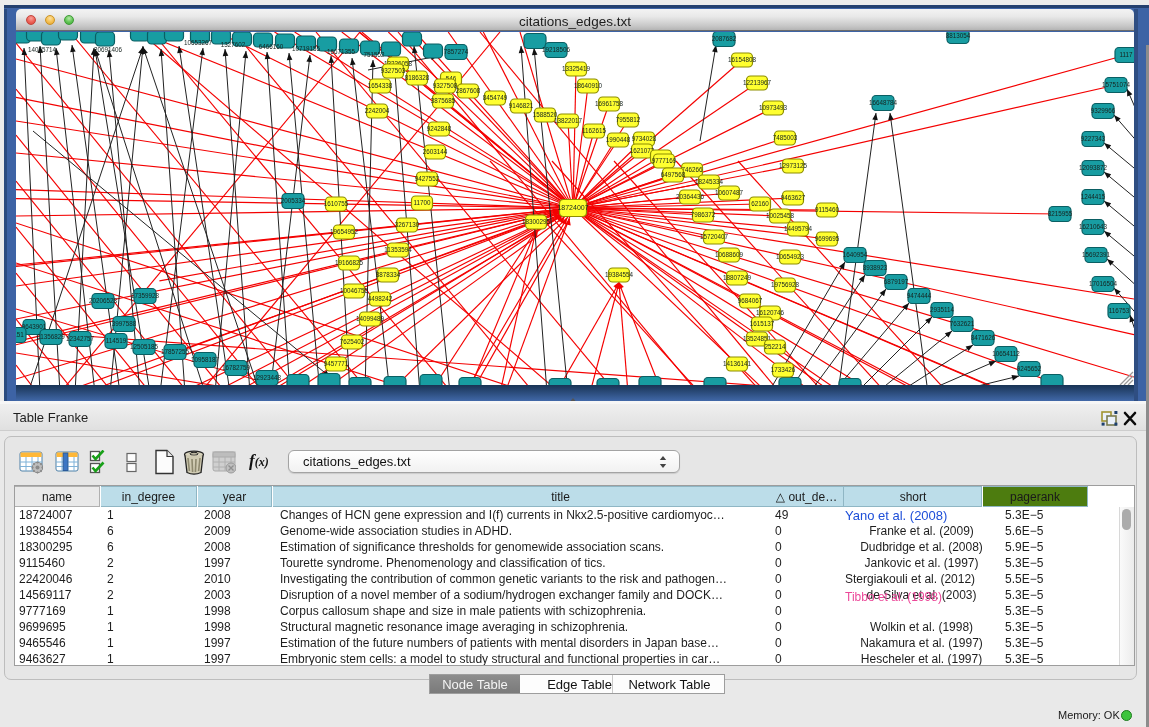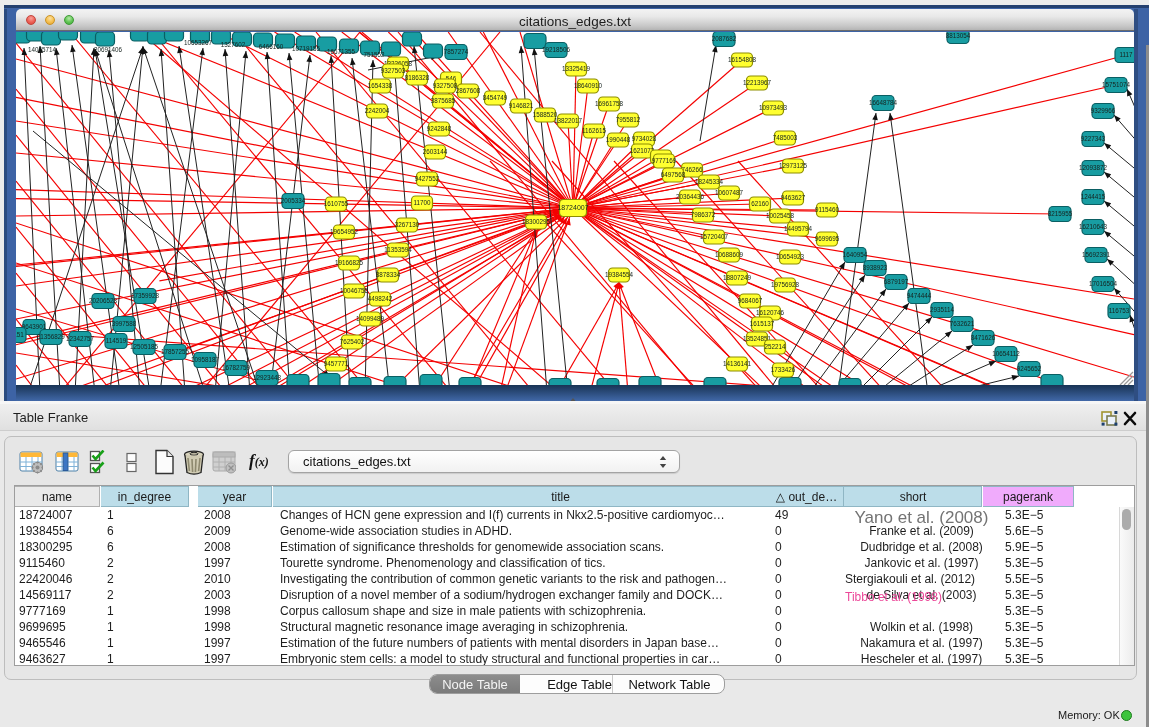--- a/index.html
+++ b/index.html
@@ -662,32 +662,32 @@
 <div class="abs" style="left:288px;top:450px;width:392px;height:23px;border:1px solid #a3a3a3;border-radius:6px;background:linear-gradient(#ffffff,#f1f1f1);box-shadow:0 1px 1px rgba(0,0,0,.12)"></div>
 <div class="abs" style="left:303px;top:454px;font-size:13px;color:#111">citations_edges.txt</div>
 <svg class="abs" style="left:658px;top:455px" width="10" height="14" viewBox="0 0 10 14">
 <path d="M5 1 L8.2 5 H1.8 Z" fill="#444"></path>
     <path d="M5 13 L1.8 9 h6.4 Z" fill="#444"></path>
 </svg>
 
 <div class="abs" style="left:14px;top:485px;width:1121px;height:181px;background:#fff;border:1px solid #9d9d9d">
   <div class="abs" style="left:0;top:0;width:1119px;height:179px;overflow:hidden">
     <div style="position:absolute;left:0px;top:0;width:85px;height:21px;background:#e9e9e9;border-right:1px solid #b0b0b0;border-bottom:1px solid #b0b0b0;border-top:1px solid #b0b0b0;text-align:center;line-height:21px;font-size:12px;color:#1a1a1a">name</div>
-      <div style="position:absolute;left:86px;top:0;width:88px;height:21px;background:#bcdde9;border-right:1px solid #8fb6c4;border-bottom:1px solid #8fb6c4;border-top:1px solid #8fb6c4;text-align:center;line-height:21px;font-size:12px;color:#1a1a1a">in_degree</div>
+      <div style="position:absolute;left:86px;top:0;width:96px;height:21px;background:#bcdde9;border-right:1px solid #8fb6c4;border-bottom:1px solid #8fb6c4;border-top:1px solid #8fb6c4;text-align:center;line-height:21px;font-size:12px;color:#1a1a1a">in_degree</div>
       <div style="position:absolute;left:183px;top:0;width:74px;height:21px;background:#bcdde9;border-right:1px solid #8fb6c4;border-bottom:1px solid #8fb6c4;border-top:1px solid #8fb6c4;text-align:center;line-height:21px;font-size:12px;color:#1a1a1a">year</div>
       <div style="position:absolute;left:258px;top:0;width:576px;height:21px;background:#bcdde9;border-right:1px solid #8fb6c4;border-bottom:1px solid #8fb6c4;border-top:1px solid #8fb6c4;text-align:center;line-height:21px;font-size:12px;color:#1a1a1a">title</div>
       <div style="position:absolute;left:755px;top:0;width:74px;height:21px;background:#bcdde9;border-right:1px solid #8fb6c4;border-bottom:1px solid #8fb6c4;border-top:1px solid #8fb6c4;text-align:center;line-height:21px;font-size:12px;color:#1a1a1a">△ out_de…</div>
       <div style="position:absolute;left:830px;top:0;width:137px;height:21px;background:#bcdde9;border-right:1px solid #8fb6c4;border-bottom:1px solid #8fb6c4;border-top:1px solid #8fb6c4;text-align:center;line-height:21px;font-size:12px;color:#1a1a1a">short</div>
-      <div style="position:absolute;left:968px;top:0;width:91px;height:21px;background:#f0abfc;border-right:1px solid #8fb6c4;border-bottom:1px solid #8fb6c4;border-top:1px solid #8fb6c4;text-align:center;line-height:21px;font-size:12px;color:#1a1a1a">pagerank</div>
+      <div style="position:absolute;left:968px;top:0;width:105px;height:21px;background:#4d7c0f;border-right:1px solid #8fb6c4;border-bottom:1px solid #8fb6c4;border-top:1px solid #8fb6c4;text-align:center;line-height:21px;font-size:12px;color:#1a1a1a">pagerank</div>
     <div style="position:absolute;left:4px;top:22px;font-size:12px;color:#1d1d1d;white-space:nowrap">18724007</div>
       <div style="position:absolute;left:92px;top:22px;font-size:12px;color:#1d1d1d;white-space:nowrap">1</div>
       <div style="position:absolute;left:189px;top:22px;font-size:12px;color:#1d1d1d;white-space:nowrap">2008</div>
       <div style="position:absolute;left:265px;top:22px;font-size:12px;color:#1d1d1d;white-space:nowrap">Changes of HCN gene expression and I(f) currents in Nkx2.5‑positive cardiomyoc…</div>
       <div style="position:absolute;left:760px;top:22px;font-size:12px;color:#1d1d1d;white-space:nowrap">49</div>
-      <div style="position:absolute;left:830px;top:22px;width:153px;text-align:center;font-size:17px;color:#737373;white-space:nowrap">Yano et al. (2008)</div>
+      <div style="position:absolute;left:830px;top:22px;width:153px;text-align:left;font-size:13px;color:#1d4ed8;white-space:nowrap">Yano et al. (2008)</div>
       <div style="position:absolute;left:990px;top:22px;font-size:12px;color:#1d1d1d;white-space:nowrap">5.3E−5</div>
       <div style="position:absolute;left:4px;top:38px;font-size:12px;color:#1d1d1d;white-space:nowrap">19384554</div>
       <div style="position:absolute;left:92px;top:38px;font-size:12px;color:#1d1d1d;white-space:nowrap">6</div>
       <div style="position:absolute;left:189px;top:38px;font-size:12px;color:#1d1d1d;white-space:nowrap">2009</div>
       <div style="position:absolute;left:265px;top:38px;font-size:12px;color:#1d1d1d;white-space:nowrap">Genome‑wide association studies in ADHD.</div>
       <div style="position:absolute;left:760px;top:38px;font-size:12px;color:#1d1d1d;white-space:nowrap">0</div>
       <div style="position:absolute;left:830px;top:38px;width:153px;text-align:center;font-size:12px;color:#1d1d1d;white-space:nowrap">Franke et al. (2009)</div>
       <div style="position:absolute;left:990px;top:38px;font-size:12px;color:#1d1d1d;white-space:nowrap">5.6E−5</div>
       <div style="position:absolute;left:4px;top:54px;font-size:12px;color:#1d1d1d;white-space:nowrap">18300295</div>
       <div style="position:absolute;left:92px;top:54px;font-size:12px;color:#1d1d1d;white-space:nowrap">6</div>
@@ -744,21 +744,21 @@
       <div style="position:absolute;left:265px;top:166px;font-size:12px;color:#1d1d1d;white-space:nowrap">Embryonic stem cells: a model to study structural and functional properties in car…</div>
       <div style="position:absolute;left:760px;top:166px;font-size:12px;color:#1d1d1d;white-space:nowrap">0</div>
       <div style="position:absolute;left:830px;top:166px;width:153px;text-align:center;font-size:12px;color:#1d1d1d;white-space:nowrap">Hescheler et al. (1997)</div>
       <div style="position:absolute;left:990px;top:166px;font-size:12px;color:#1d1d1d;white-space:nowrap">5.3E−5</div>
 
     <div class="abs" style="left:1104px;top:21px;width:15px;height:158px;background:linear-gradient(90deg,#fafafa,#ececec);border-left:1px solid #d8d8d8"></div>
     <div class="abs" style="left:1107px;top:23px;width:9px;height:21px;background:#ababab;border-radius:5px"></div>
   </div>
 </div>
 
-<div class="abs" style="left:429px;top:674px;width:296px;height:20px;border:1px solid #9d9d9d;border-radius:8px;background:#fdfdfd;overflow:hidden">
+<div class="abs" style="left:429px;top:674px;width:296px;height:20px;border:1px solid #9d9d9d;border-radius:0;background:#fdfdfd;overflow:hidden">
   <div class="abs" style="left:0;top:0;width:90px;height:20px;background:linear-gradient(#8d8d8d,#787878);color:#f4f4f4;text-align:center;line-height:19px;font-size:13px">Node Table</div>
   <div class="abs" style="left:90px;top:0;width:93px;height:20px;color:#111;text-align:right;line-height:19px;font-size:13px;border-right:1px solid #c9c9c9">Edge Table</div>
   <div class="abs" style="left:183px;top:0;width:113px;height:20px;color:#111;text-align:center;line-height:19px;font-size:13px">Network Table</div>
 </div>
 
 <div class="abs" style="left:1058px;top:709px;font-size:11px;color:#1a1a1a">Memory: OK</div>
 <div class="abs" style="left:1121px;top:710px;width:11px;height:11px;border-radius:50%;background:#3ec43e;border:1px solid #1e7a1e"></div>
 <div class="abs" style="left:1146px;top:45px;width:3px;height:682px;background:#8c8c8c"></div>
 
 </body></html>

